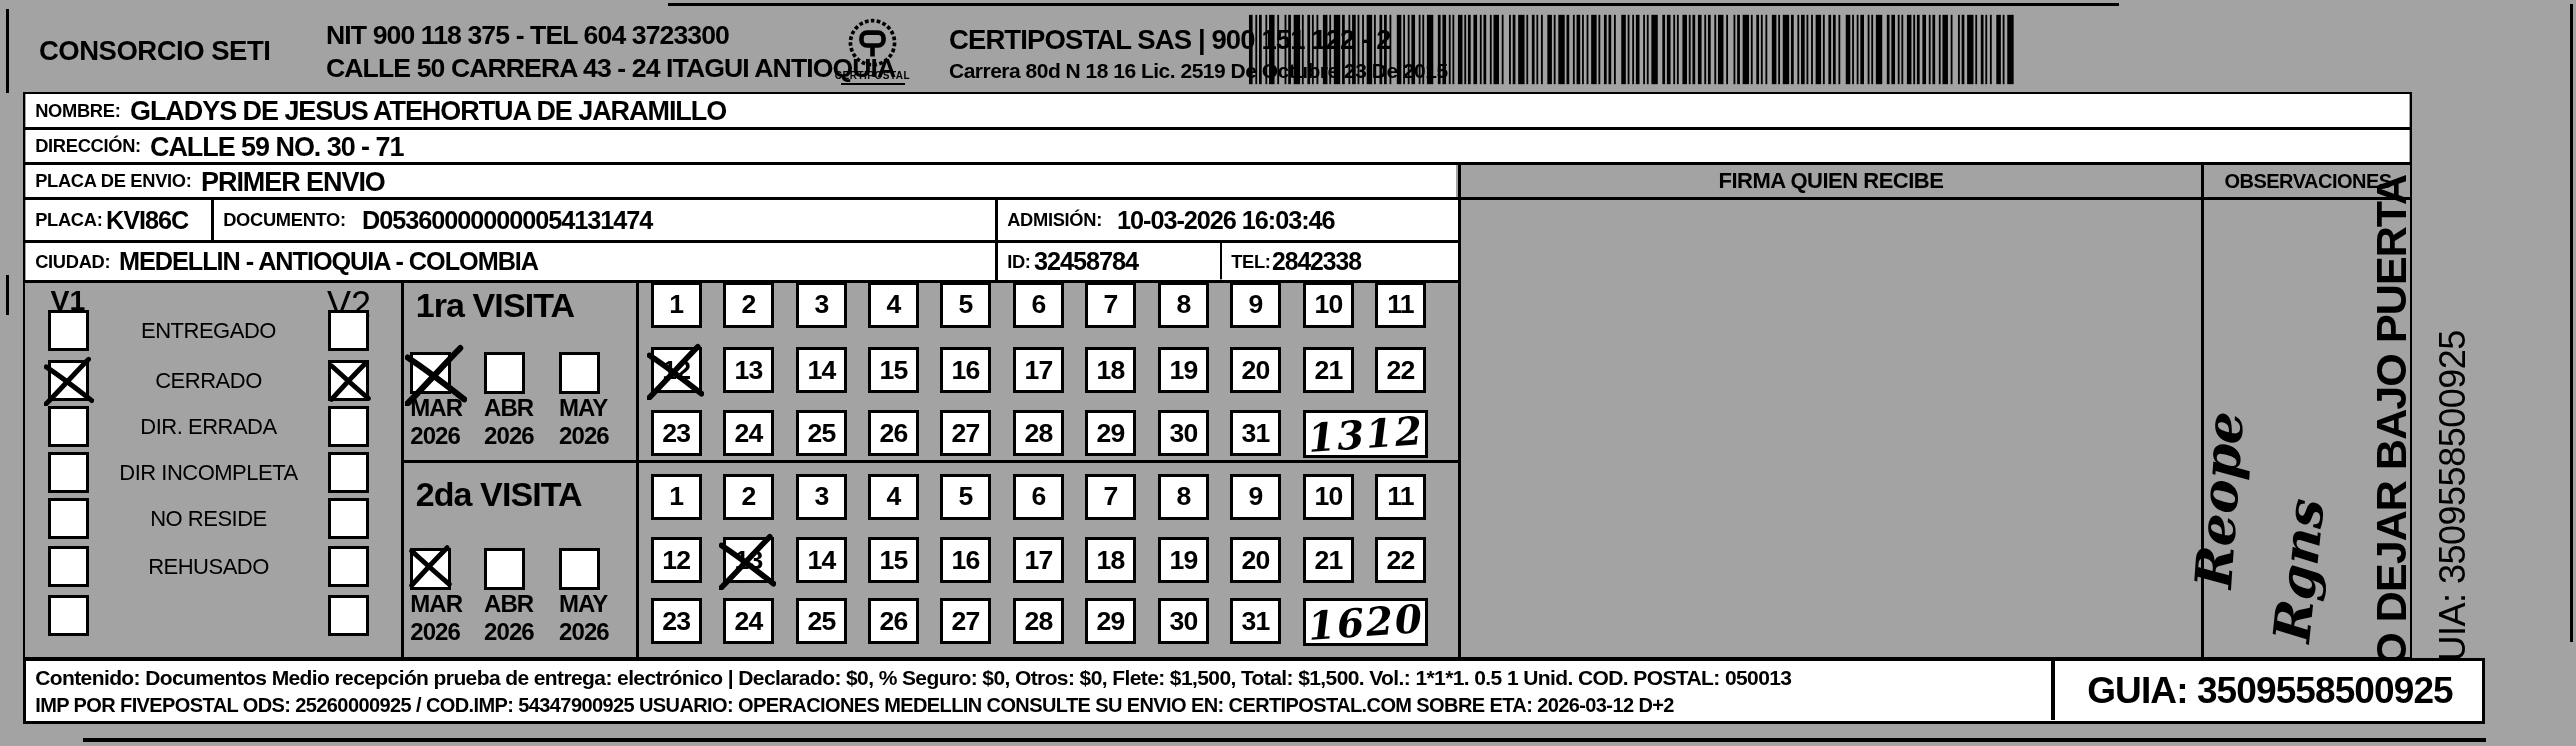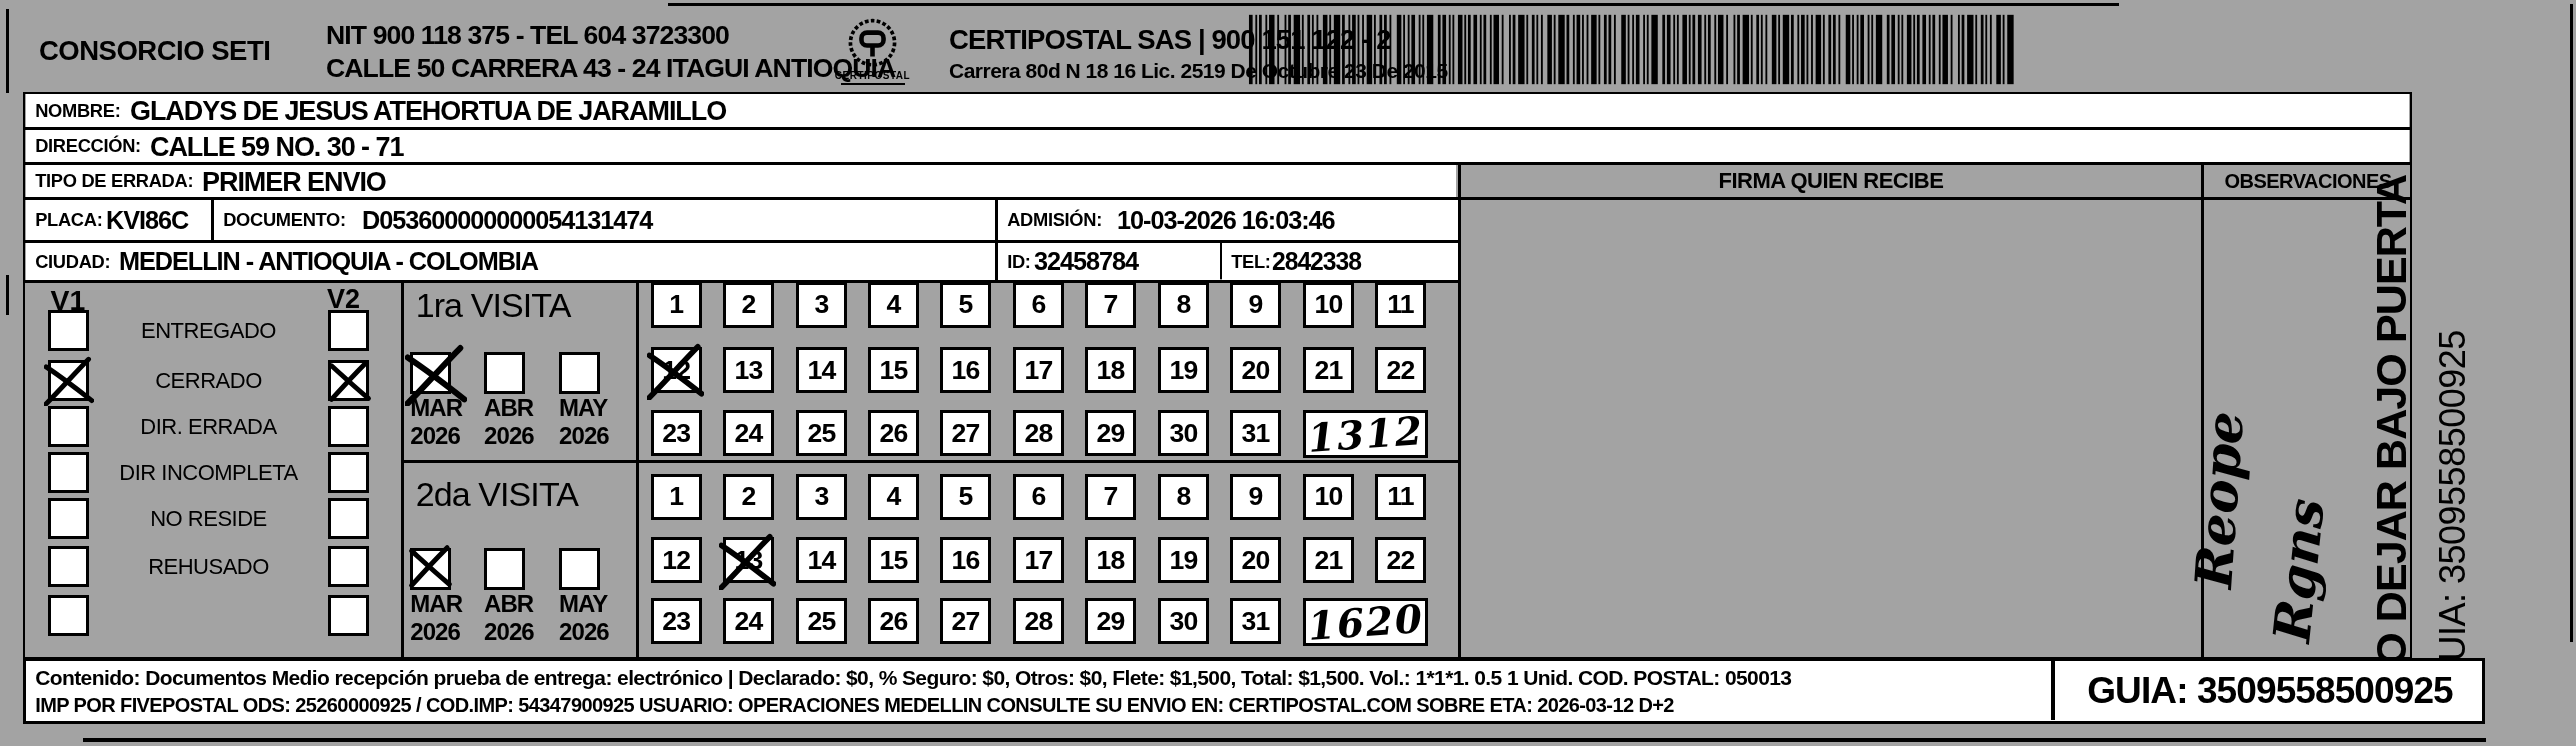--- a/index.html
+++ b/index.html
@@ -15,21 +15,21 @@
   .hdrcell{position:absolute;display:flex;align-items:center;justify-content:center;
            font-size:22px;font-weight:700;letter-spacing:-0.5px}
   .chk{position:absolute;width:41px;height:41px;border:3.7px solid #000;background:#fff}
   .daybox{position:absolute;width:51px;height:46px;border:3.7px solid #000;background:#fff;
           display:flex;align-items:center;justify-content:center;
           font-size:26.6px;font-weight:700;letter-spacing:-0.9px}
   .widebox{position:absolute;height:48px;border:3.7px solid #000;background:#fff;
            display:flex;align-items:center;justify-content:center}
   .statuslbl{position:absolute;display:flex;align-items:center;justify-content:center;
              font-size:22px;font-weight:400;letter-spacing:-0.5px;white-space:nowrap}
-  .vtitle{position:absolute;font-size:34px;font-weight:400;letter-spacing:-0.9px;white-space:nowrap}
+  .vtitle{position:absolute;font-size:34px;font-weight:700;letter-spacing:-0.9px;white-space:nowrap}
   .mcol{position:absolute;width:75px;display:flex;flex-direction:column;align-items:flex-start}
   .mcol .mbox{width:41px;height:42px;border:3.7px solid #000;background:#fff}
   .mcol .mlab,.mcol .myr{font-size:24px;font-weight:700;letter-spacing:-0.9px;line-height:27.5px}
   .hand{font-family:"DejaVu Serif",serif;font-style:italic;font-weight:700}
   .rot{position:absolute;transform-origin:left bottom;transform:rotate(-90deg);white-space:nowrap}
   .xmark{position:absolute;pointer-events:none}
   svg{display:block}
 </style>
 </head>
 <body>
@@ -217,21 +217,21 @@
 
   <div class="cellrow" style="left:26px;top:94px;width:2383px;height:33px">
     <span class="lbl">NOMBRE:</span>
     <span class="val" style="font-size:28.4px">GLADYS DE JESUS ATEHORTUA DE JARAMILLO</span>
   </div>
   <div class="cellrow" style="left:26px;top:130px;width:2383px;height:32px">
     <span class="lbl">DIRECCIÓN:</span>
     <span class="val" style="font-size:28.4px">CALLE 59 NO. 30 - 71</span>
   </div>
   <div class="cellrow" style="left:26px;top:165px;width:1430px;height:32px">
-    <span class="lbl">TIPO DE ERRADA:</span>
+    <span class="lbl">PLACA DE ENVIO:</span>
     <span class="val" style="font-size:28.4px">PRIMER ENVIO</span>
   </div>
 
   <div class="hdrcell" style="left:1461px;top:165px;width:740px;height:32px">FIRMA QUIEN RECIBE</div>
   <div class="hdrcell" style="left:2204px;top:165px;width:208px;height:32px;font-size:20px">OBSERVACIONES</div>
 
   <div class="cellrow" style="left:26px;top:200px;width:185px;height:40px">
     <span class="lbl">PLACA:</span>
     <span class="val" style="margin-left:3.7px">KVI86C</span>
   </div>
@@ -252,21 +252,21 @@
     <span class="lbl">ID:</span>
     <span class="val" style="margin-left:3.7px">32458784</span>
   </div>
   <div class="cellrow" style="left:1222px;top:243px;width:236px;height:37px">
     <span class="lbl">TEL:</span>
     <span class="val" style="margin-left:1.8px;font-size:26px">2842338</span>
   </div>
 
   <div class="abs" id="status-panel" style="left:23px;top:280px;width:378px;height:379px">
     <div class="abs" style="left:27.5px;top:3.7px;font-size:28.4px;font-weight:700">V1</div>
-    <div class="abs" style="left:304px;top:3.7px;font-size:27px;font-weight:700">V2</div>
+    <div class="abs" style="left:304px;top:3.7px;font-size:36px;font-weight:400">V2</div>
   <div class="chk" style="left: 25px; top: 30px;"></div>
       <div class="statuslbl" style="left: 73px; top: 30px; width: 225px; height: 41px;">ENTREGADO</div>
       <div class="chk" style="left: 305px; top: 30px;"></div>
       <div class="chk" style="left: 25px; top: 80px;"></div>
       <div class="statuslbl" style="left: 73px; top: 80px; width: 225px; height: 41px;">CERRADO</div>
       <div class="chk" style="left: 305px; top: 80px;"></div>
       <svg width="50" height="50" viewBox="0 0 46 46" class="xmark" style="left: 21px; top: 76px;">
         <path d="M2 10 C 14 18 30 30 44 41" fill="none" stroke="#000" stroke-width="4.5" stroke-linecap="round"></path>
         <path d="M41 3 C 30 14 14 32 1 45" fill="none" stroke="#000" stroke-width="4.5" stroke-linecap="round"></path>
       </svg>

